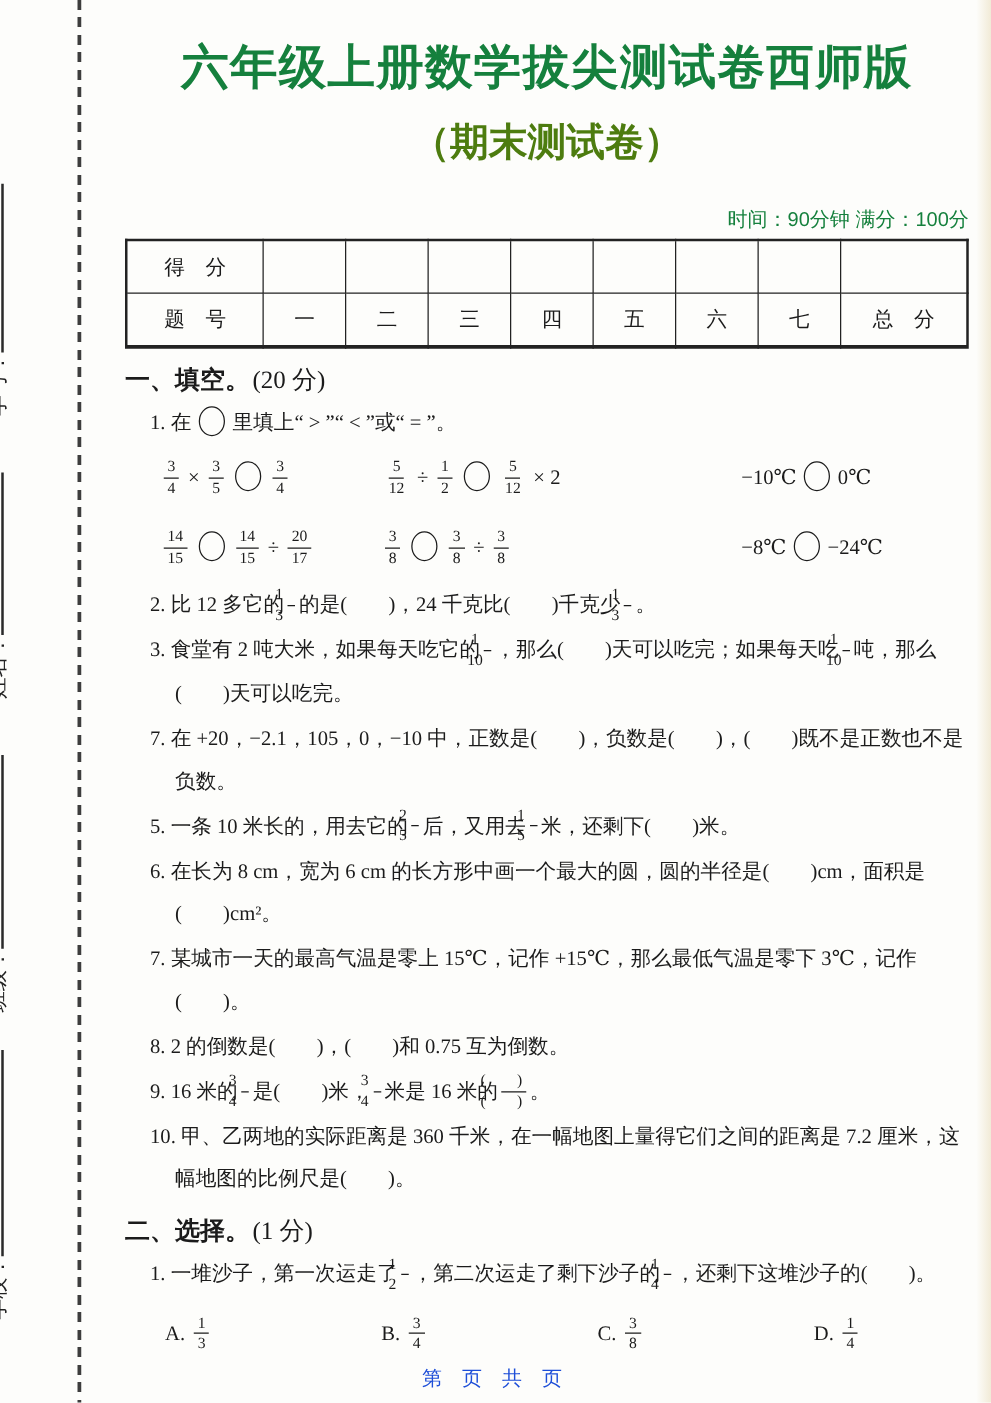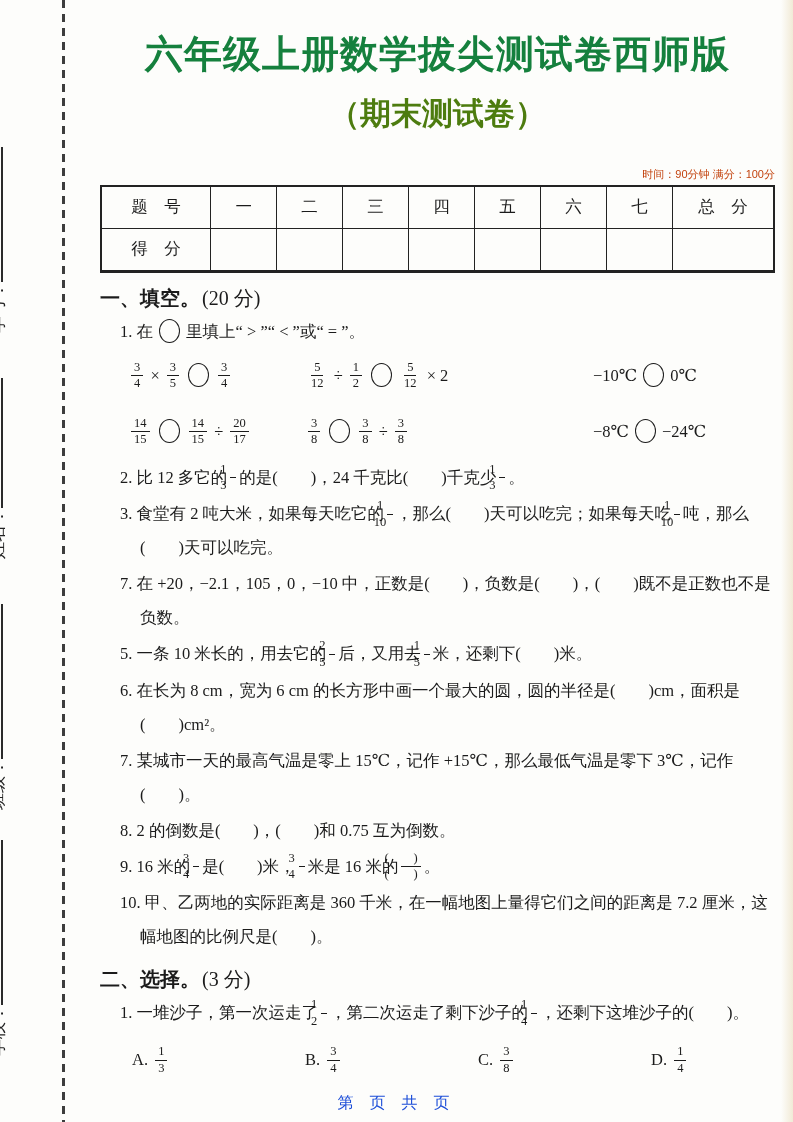--- a/index.html
+++ b/index.html
@@ -30,22 +30,22 @@
   .main{position:absolute;left:100px;top:0;width:675px;}
   h1.title{
     margin:30px 0 0;text-align:center;font-size:38px;line-height:1.3;font-weight:900;
     font-family:"Liberation Sans","DejaVu Sans",sans-serif;letter-spacing:1px;color:#15803d;
   }
   h2.subtitle{
     margin:14px 0 0;text-align:center;font-size:31px;line-height:1.35;font-weight:900;
     font-family:"Liberation Sans","DejaVu Sans",sans-serif;color:#4d7c0f;
   }
   .meta{
-    margin-top:32px;margin-bottom:3px;text-align:right;font-size:11px;line-height:1.3;
-    font-family:"Liberation Sans","DejaVu Sans",sans-serif;font-weight:500;color:#c2410c;
+    margin-top:32px;margin-bottom:3px;text-align:right;font-size:16px;line-height:1.3;
+    font-family:"Liberation Sans","DejaVu Sans",sans-serif;font-weight:500;color:#15803d;
   }
   table.score{
     width:100%;border-collapse:collapse;border:2.2px solid #222;border-bottom-width:3px;
     table-layout:fixed;
   }
   table.score th,table.score td{
     border:1.3px solid #222;height:41px;text-align:center;
     font-size:16.5px;font-weight:normal;padding:0;
   }
   
@@ -120,40 +120,40 @@
           <col style="width:9.8%">
           <col style="width:9.8%">
         <col style="width:9.8%">
           <col style="width:9.8%">
           <col style="width:9.8%">
           <col style="width:9.8%">
         <col style="width:15.1%">
       </colgroup>
       <tbody>
           <tr>
+        <td>得　分</td>
+        <td></td>
+        <td></td>
+        <td></td>
+        <td></td>
+        <td></td>
+        <td></td>
+        <td></td>
+        <td></td>
+      </tr>
+      <tr>
         <th>题　号</th>
         <th>一</th>
         <th>二</th>
         <th>三</th>
         <th>四</th>
         <th>五</th>
         <th>六</th>
         <th>七</th>
         <th>总　分</th>
-      </tr>
-      <tr>
-        <td>得　分</td>
-        <td></td>
-        <td></td>
-        <td></td>
-        <td></td>
-        <td></td>
-        <td></td>
-        <td></td>
-        <td></td>
       </tr>
     </tbody>
       </table>
 
     <div class="sec-heading">
       <span class="t">一、填空。</span><span class="p">(20 分)</span>
     </div>
 
     <div class="q">1. 在<span class="cmp-circle"></span>里填上“ &gt; ”“ &lt; ”或“ = ”。</div>
 
@@ -233,21 +233,21 @@
         </span>是(　　)米，<span class="frac">
           <span class="num">3</span>
           <span class="den">4</span>
         </span>米是 16 米的<span class="frac">
           <span class="num">(　　)</span>
           <span class="den">(　　)</span>
         </span>。</div>
     <div class="q">10. 甲、乙两地的实际距离是 360 千米，在一幅地图上量得它们之间的距离是 7.2 厘米，这幅地图的比例尺是(　　)。</div>
 
     <div class="sec-heading">
-      <span class="t">二、选择。</span><span class="p">(3 分)</span>
+      <span class="t">二、选择。</span><span class="p">(1 分)</span>
     </div>
 
     <div class="q">1. 一堆沙子，第一次运走了<span class="frac">
           <span class="num">1</span>
           <span class="den">2</span>
         </span>，第二次运走了剩下沙子的<span class="frac">
           <span class="num">1</span>
           <span class="den">4</span>
         </span>，还剩下这堆沙子的(　　)。</div>
 

